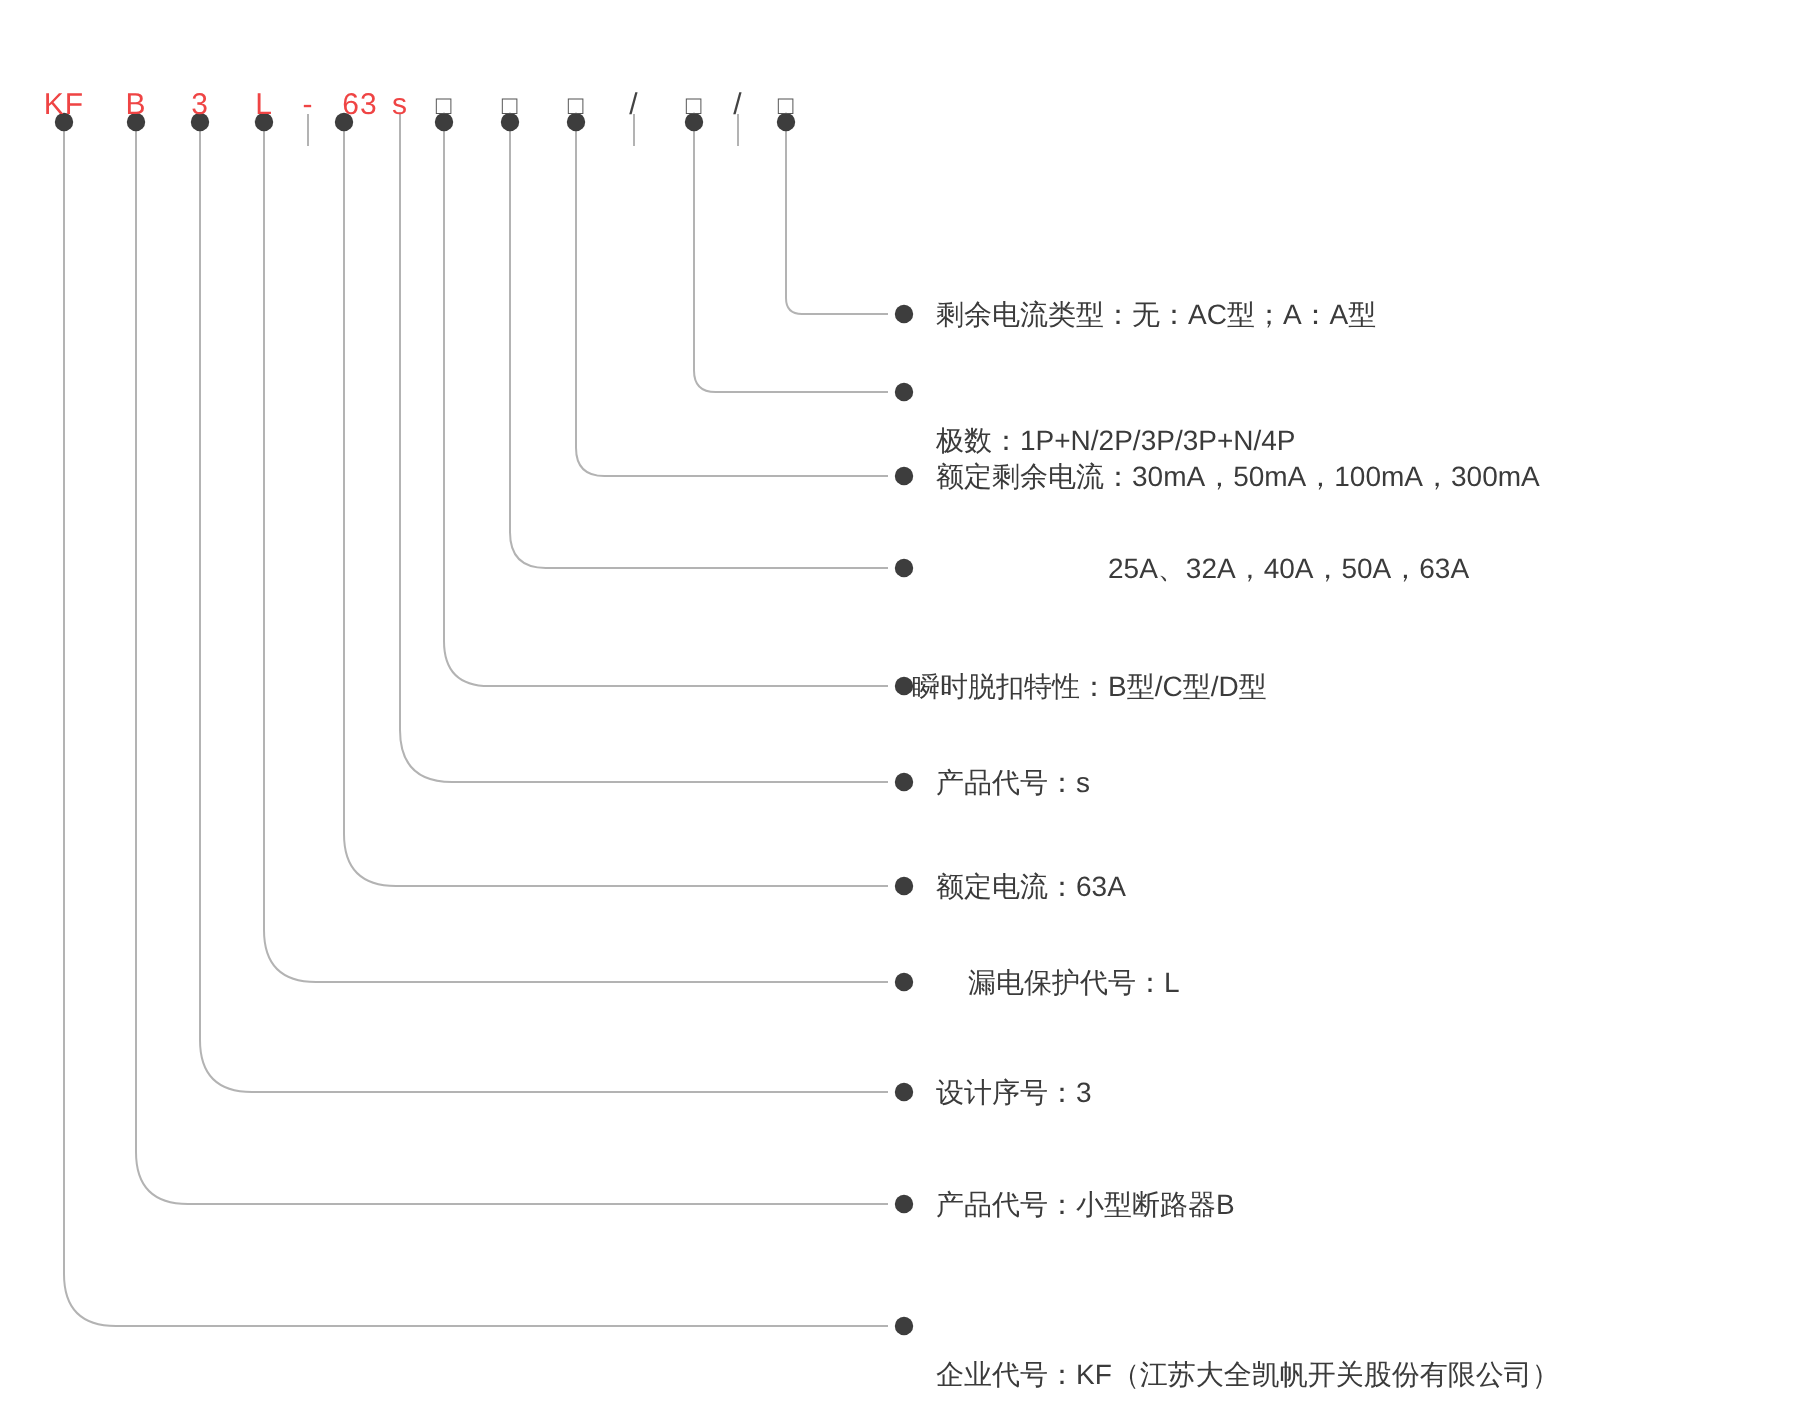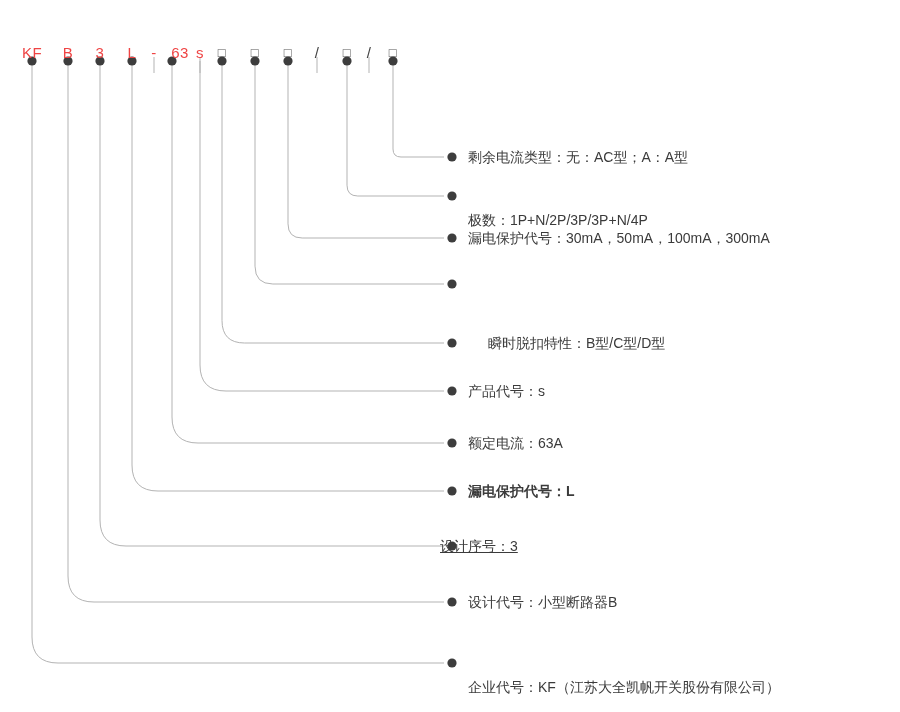--- a/index.html
+++ b/index.html
@@ -105,24 +105,24 @@
       <div class="code-char sq" style="left: 288px; top: 44px;">□</div>
       <div class="code-char slash" style="left: 317px; top: 44px;">/</div>
       <div class="code-char sq" style="left: 347px; top: 44px;">□</div>
       <div class="code-char slash" style="left: 369px; top: 44px;">/</div>
       <div class="code-char sq" style="left: 393px; top: 44px;">□</div>
     </div>
 
   <div id="ann-layer">
       <div class="ann" style="left: 468px; top: 146px;"><span>剩余电流类型：无：AC型；A：A型</span></div>
       <div class="ann" style="left: 468px; top: 185px; margin-top: 24px;"><span>极数：1P+N/2P/3P/3P+N/4P</span></div>
-      <div class="ann" style="left: 468px; top: 227px;"><span>漏电保护代号：30mA，50mA，100mA，300mA</span></div>
-      <div class="ann" style="left: 468px; top: 273px;"></div>
-      <div class="ann" style="left: 488px; top: 332px;"><span>瞬时脱扣特性：B型/C型/D型</span></div>
+      <div class="ann" style="left: 468px; top: 227px;"><span>额定剩余电流：30mA，50mA，100mA，300mA</span></div>
+      <div class="ann" style="left: 468px; top: 273px;"><span class="l2">25A、32A，40A，50A，63A</span></div>
+      <div class="ann" style="left: 456px; top: 332px;"><span>瞬时脱扣特性：B型/C型/D型</span></div>
       <div class="ann" style="left: 468px; top: 380px;"><span>产品代号：s</span></div>
       <div class="ann" style="left: 468px; top: 432px;"><span>额定电流：63A</span></div>
-      <div class="ann" style="left: 468px; top: 480px; font-weight: bold;"><span>漏电保护代号：L</span></div>
-      <div class="ann" style="left: 440px; top: 535px; text-decoration: underline;"><span>设计序号：3</span></div>
-      <div class="ann" style="left: 468px; top: 591px;"><span>设计代号：小型断路器B</span></div>
+      <div class="ann" style="left: 484px; top: 480px;"><span>漏电保护代号：L</span></div>
+      <div class="ann" style="left: 468px; top: 535px;"><span>设计序号：3</span></div>
+      <div class="ann" style="left: 468px; top: 591px;"><span>产品代号：小型断路器B</span></div>
       <div class="ann" style="left: 468px; top: 652px; margin-top: 24px;"><span>企业代号：KF（江苏大全凯帆开关股份有限公司）</span></div>
     </div>
 
 </div>
 
 </body></html>

